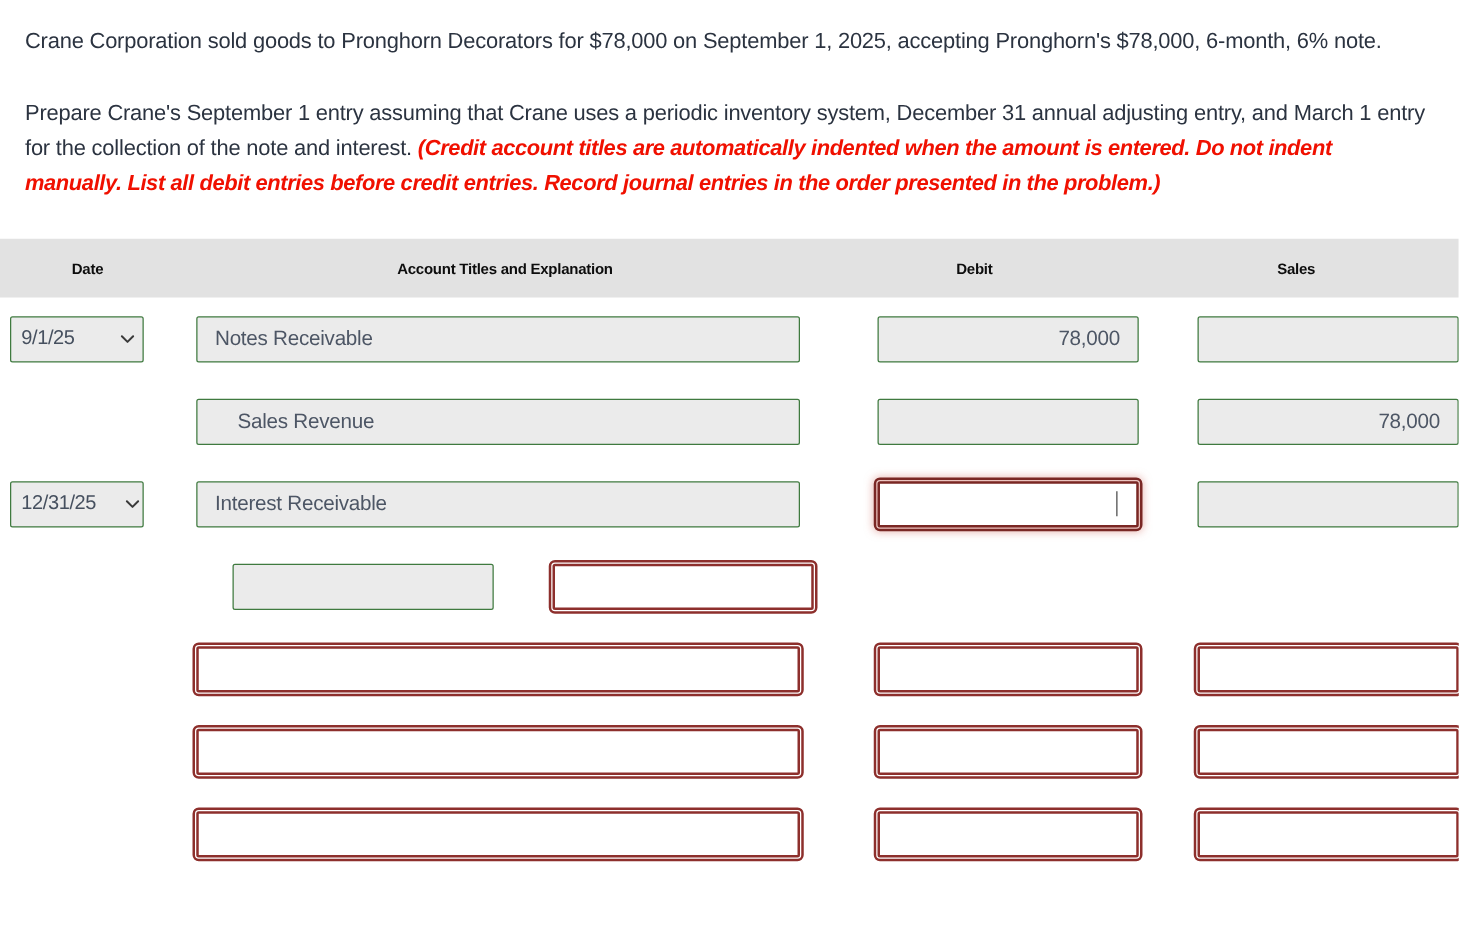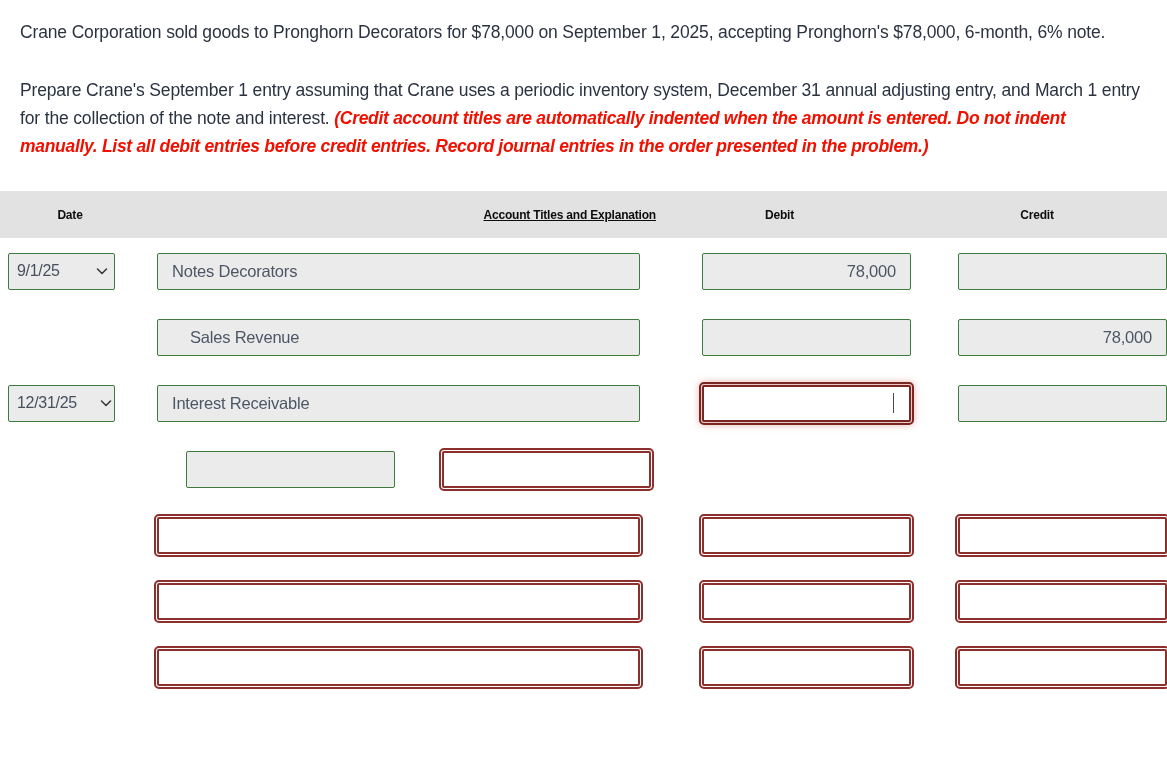--- a/index.html
+++ b/index.html
@@ -56,21 +56,21 @@
     height: 47px;
     width: 1167px;
   }
   .jhead .h {
     font-size: 12px;
     font-weight: bold;
     color: #0d0d0d;
     letter-spacing: -0.2px;
   }
   .h-date   { width: 140px; text-align: center; }
-  .h-acct   { width: 516px; padding-left: 12px; text-align: right; text-decoration: underline; }
+  .h-acct   { width: 516px; padding-left: 12px; text-align: center; }
   .h-debit  { width: 255px; text-align: center; padding-right: 8px;}
   .h-credit { width: 256px; text-align: center; padding-right: 4px;}
 
   .jrow {
     display: flex;
     align-items: center;
     height: 66px;
     width: 1167px;
   }
 
@@ -168,37 +168,37 @@
     <p class="para">Crane Corporation sold goods to Pronghorn Decorators for $78,000 on September 1, 2025, accepting Pronghorn's $78,000, 6-month, 6% note.</p>
     <p class="para second"><span>Prepare Crane's September 1 entry assuming that Crane uses a periodic inventory system, December 31 annual adjusting entry, and March 1 entry for the collection of the note and interest. </span><span class="redbold">(Credit account titles are automatically indented when the amount is entered. Do not indent manually. List all debit entries before credit entries. Record journal entries in the order presented in the problem.)</span></p>
   </div>
 
   <div class="journal">
 
     <div class="jhead">
       <div class="h h-date">Date</div>
       <div class="h h-acct">Account Titles and Explanation</div>
       <div class="h h-debit">Debit</div>
-      <div class="h h-credit">Credit</div>
+      <div class="h h-credit">Sales</div>
     </div>
 
     <div id="rows-container">
         <div class="jrow">
           <div class="cell-date">
             <div class="dateselect">
               <span>9/1/25</span>
               <span class="chev">
                 <svg viewBox="0 0 12 12" width="12" height="12" aria-hidden="true">
                   <path d="M1.5 4 L6 8.5 L10.5 4" fill="none" stroke="#3a3a3a" stroke-width="1.6" stroke-linecap="round" stroke-linejoin="round"></path>
                 </svg>
               </span>
             </div>
           </div>
           <div class="cell-acct">
-            <div class="fld fld-acct state-filled">Notes Decorators</div>
+            <div class="fld fld-acct state-filled">Notes Receivable</div>
           </div>
           <div class="cell-debit">
             <div class="fld fld-amount state-filled">78,000</div>
           </div>
           <div class="cell-credit">
             <div class="fld fld-amount state-blank-green"></div>
           </div>
         </div>
         <div class="jrow">
           <div class="cell-date"></div>

